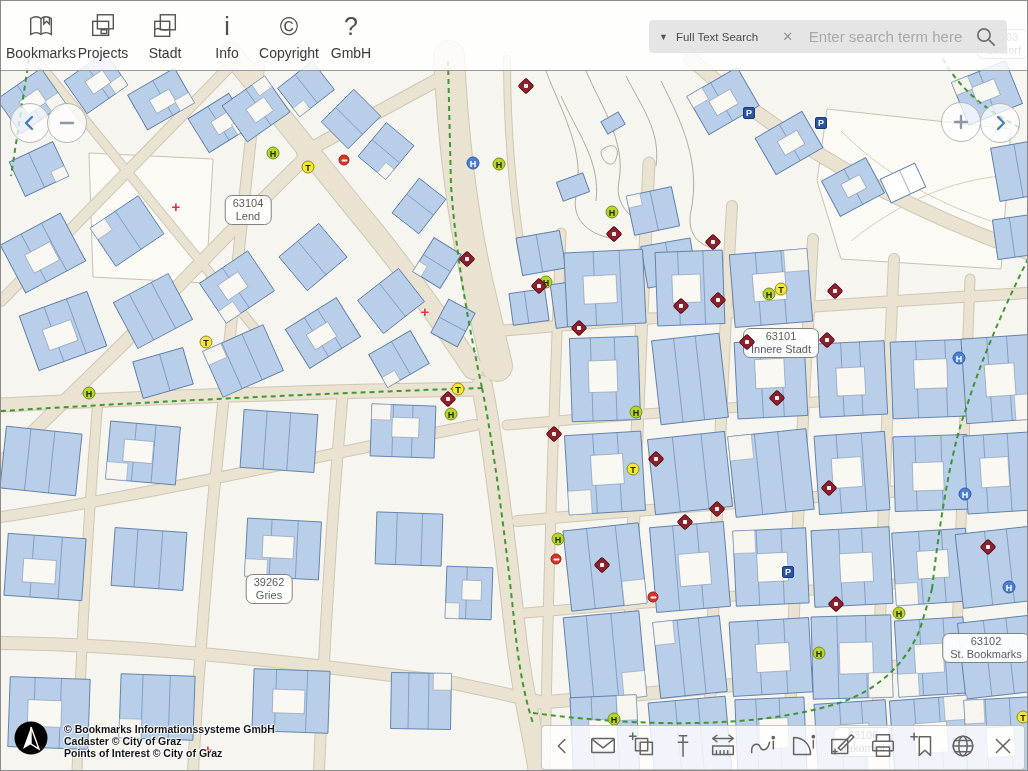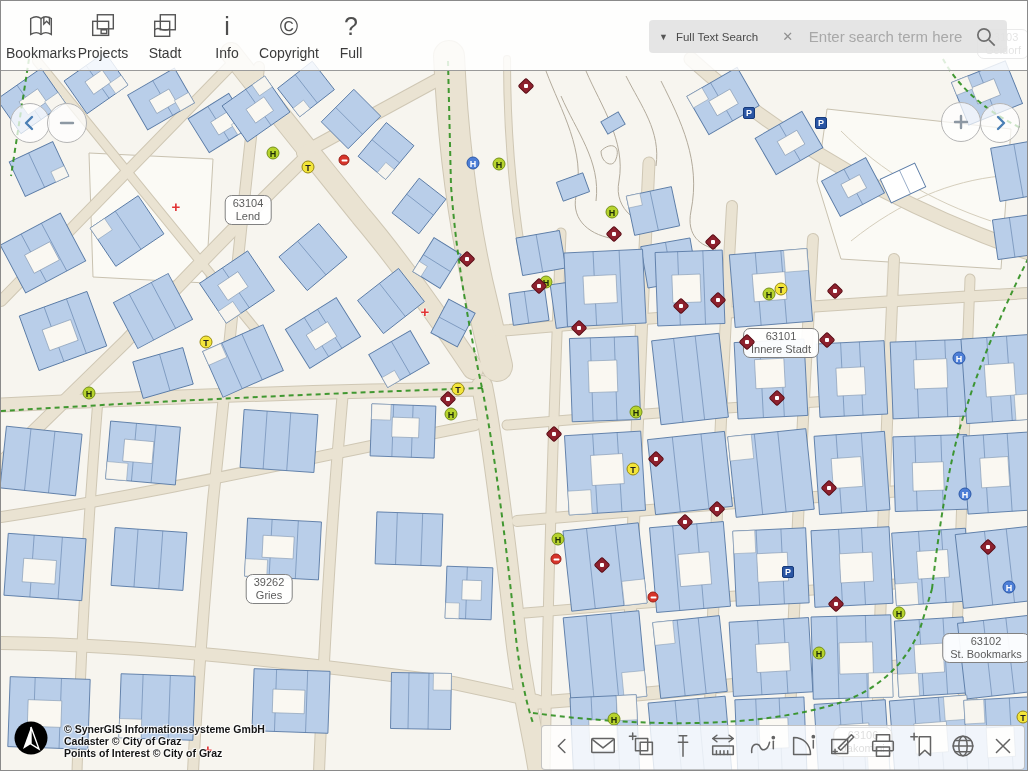--- a/index.html
+++ b/index.html
@@ -809,21 +809,21 @@
       <button class="tb-item">
         <span class="tb-icon">
           <span class="tb-glyph">©</span>
         </span>
         <span class="tb-label">Copyright</span>
       </button>
       <button class="tb-item">
         <span class="tb-icon">
           <span class="tb-glyph">?</span>
         </span>
-        <span class="tb-label">Full</span>
+        <span class="tb-label">GmbH</span>
       </button>
     </header>
 
   <div id="search-bar">
     <span id="search-caret">▼</span>
     <span id="search-mode">Full Text Search</span>
     <span id="search-clear">✕</span>
     <input id="search-input" type="text" placeholder="Enter search term here" style="">
     <span id="search-go">
       <svg width="23" height="23" viewBox="0 0 30 30">
@@ -913,18 +913,18 @@
     </div>
 
   <div id="compass">
     <svg width="34" height="34" viewBox="0 0 34 34">
       <circle cx="17" cy="17" r="16.5" fill="#000"></circle>
       <path d="M17 6 L9 28 L17 23 Z" fill="#fff"></path>
       <path d="M17 6 L25 28 L17 23 Z" fill="#000" stroke="#fff" stroke-width="1.4"></path>
     </svg>
   </div>
   <div id="attribution">
-    <div>© SynerGIS Informationssysteme GmbH</div>
+    <div>© Bookmarks Informationssysteme GmbH</div>
     <div>Cadaster © City of Graz</div>
     <div>Points of Interest © City of Graz</div>
   </div>
 
 </div>
 
 </body></html>

